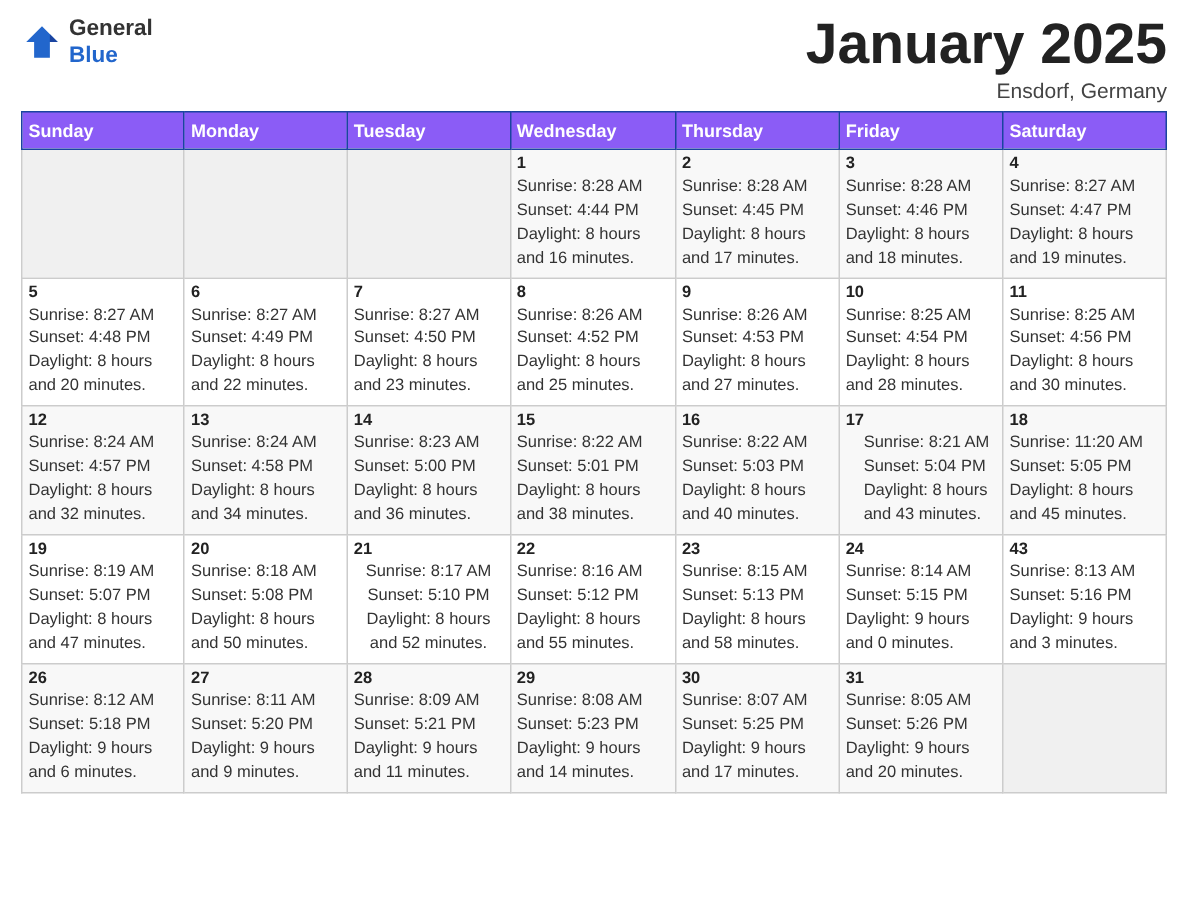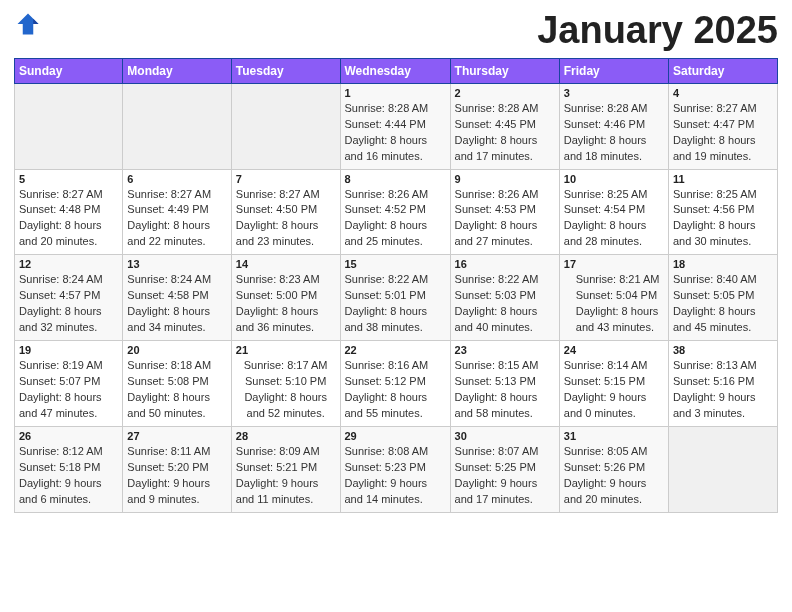--- a/index.html
+++ b/index.html
@@ -93,23 +93,28 @@
 </head>
 <body>
 
 <div class="page">
   <div class="header">
     <div class="logo">
       <svg class="logo-icon" viewBox="0 0 32 32">
         <polygon points="16,4 28,16 22,16 22,28 10,28 10,16 4,16" fill="#2266cc"></polygon>
         <polygon points="22,16 28,16 22,10" fill="#1a44a0"></polygon>
       </svg>
+      <div>
+        <div style="font-size:15px;font-weight:bold;color:#333;line-height:1.2;">General</div>
+        <div style="font-size:15px;font-weight:bold;color:#2266cc;line-height:1.2;">Blue</div>
+      </div>
     </div>
     <div class="title-area">
       <div class="month-title">January 2025</div>
+      <div class="location">Ensdorf, Germany</div>
     </div>
   </div>
 
   <table class="calendar">
     <thead>
       <tr>
       <th>Sunday</th>
           <th>Monday</th>
           <th>Tuesday</th>
           <th>Wednesday</th>
@@ -224,21 +229,21 @@
 Daylight: 8 hours and 40 minutes.</div>
           </td>
           <td>
             <span class="day-num">17</span>
             <div class="day-info" style="white-space: pre-line; margin-left: 12px;">Sunrise: 8:21 AM
 Sunset: 5:04 PM
 Daylight: 8 hours and 43 minutes.</div>
           </td>
           <td>
             <span class="day-num">18</span>
-            <div class="day-info" style="white-space: pre-line;">Sunrise: 8:40 AM
+            <div class="day-info" style="white-space: pre-line;">Sunrise: 11:20 AM
 Sunset: 5:05 PM
 Daylight: 8 hours and 45 minutes.</div>
           </td>
         </tr>
         <tr>
           <td>
             <span class="day-num">19</span>
             <div class="day-info" style="white-space: pre-line;">Sunrise: 8:19 AM
 Sunset: 5:07 PM
 Daylight: 8 hours and 47 minutes.</div>
@@ -267,21 +272,21 @@
 Sunset: 5:13 PM
 Daylight: 8 hours and 58 minutes.</div>
           </td>
           <td>
             <span class="day-num">24</span>
             <div class="day-info" style="white-space: pre-line;">Sunrise: 8:14 AM
 Sunset: 5:15 PM
 Daylight: 9 hours and 0 minutes.</div>
           </td>
           <td>
-            <span class="day-num">38</span>
+            <span class="day-num">43</span>
             <div class="day-info" style="white-space: pre-line;">Sunrise: 8:13 AM
 Sunset: 5:16 PM
 Daylight: 9 hours and 3 minutes.</div>
           </td>
         </tr>
         <tr>
           <td>
             <span class="day-num">26</span>
             <div class="day-info" style="white-space: pre-line;">Sunrise: 8:12 AM
 Sunset: 5:18 PM

